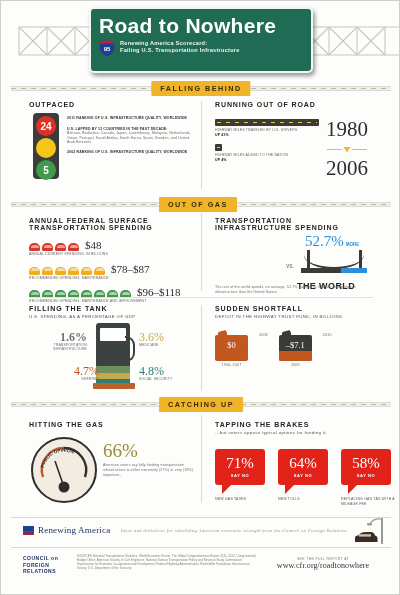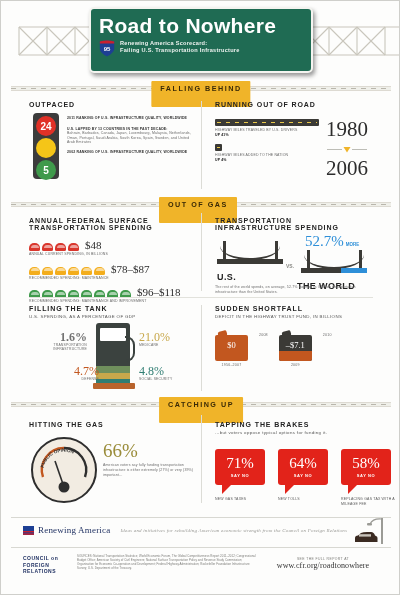--- a/index.html
+++ b/index.html
@@ -44,21 +44,21 @@
   .banner .road {
     position:absolute; left:0; top:5px; width:380px; height:5px;
     background:#efefe9;
     border-top:1px solid #dddad2; border-bottom:1px solid #dddad2;
   }
   .banner .dash {
     position:absolute; left:0; top:7px; width:380px; height:1px;
     background:repeating-linear-gradient(to right,#b9b6ac 0 5px,transparent 5px 10px);
   }
   .banner .tag {
-    position:absolute; top:0; height:26px; line-height:15px;
+    position:absolute; top:0; height:15px; line-height:15px;
     background:#f0b429; color:#3a2a06;
     font-size:7.2px; font-weight:bold; letter-spacing:1.5px;
     padding:0 9px; border-radius:1px; white-space:nowrap;
   }
   .tag-c { left:50%; transform:translateX(-50%); }
 
   
   .sec-h { font-size:7px; font-weight:bold; letter-spacing:.9px; color:#232323; }
   .sec-sub { font-size:4.4px; letter-spacing:.35px; color:#555; line-height:6px; margin-top:2px; }
   .fine { font-size:3.5px; line-height:4.6px; color:#6a6a6a; letter-spacing:.15px; }
@@ -289,29 +289,20 @@
     </div>
   </div>
 
   <div class="vdiv" style="top:212px; height:78px;"></div>
 
   <div class="colR" style="top:216px; width:170px;">
     <div class="sec-h">TRANSPORTATION</div>
     <div class="sec-h">INFRASTRUCTURE SPENDING</div>
   </div>
 
-  <div style="position:absolute; left:216px; top:240px;">
-    <div class="bridge">
-      <div class="cable"></div>
-      <div class="tower" style="left:6px;"></div>
-      <div class="tower" style="left:58px;"></div>
-      <div class="deck"></div>
-    </div>
-    <div class="bridge-label" style="margin-top:1px;">U.S.</div>
-  </div>
 
   <div style="position:absolute; left:285px; top:262px; font-size:5px; color:#8a8a86; font-weight:bold;">VS.</div>
 
   <div style="position:absolute; left:300px; top:232px;">
     <div style="display:flex; align-items:baseline; gap:2px; margin-left:4px;">
       <span class="pct-blue">52.7%</span>
       <span style="font-size:4.5px; font-weight:bold; color:#2e8fd8;">MORE</span>
     </div>
     <div class="bridge">
       <div class="cable"></div>
@@ -342,21 +333,21 @@
     <div class="nozzle"></div>
     <div class="pump-base"></div>
   </div>
 
   <div style="position:absolute; left:28px; top:330px; width:58px; text-align:right;">
     <div class="pnum" style="color:#737373;font-weight:bold;">1.6%</div>
     <div class="pcap">TRANSPORTATION INFRASTRUCTURE</div>
   </div>
 
   <div style="position:absolute; left:138px; top:330px; width:58px;">
-    <div class="pnum" style="color:#c8a84b;">21.0%</div>
+    <div class="pnum" style="color:#c8a84b;">3.6%</div>
     <div class="pcap">MEDICARE</div>
   </div>
 
   <div style="position:absolute; left:40px; top:364px; width:58px; text-align:right;">
     <div class="pnum" style="color:#c2571f;">4.7%</div>
     <div class="pcap">DEFENSE</div>
   </div>
 
   <div style="position:absolute; left:138px; top:364px; width:58px;">
     <div class="pnum" style="color:#2f7d72;">4.8%</div>

